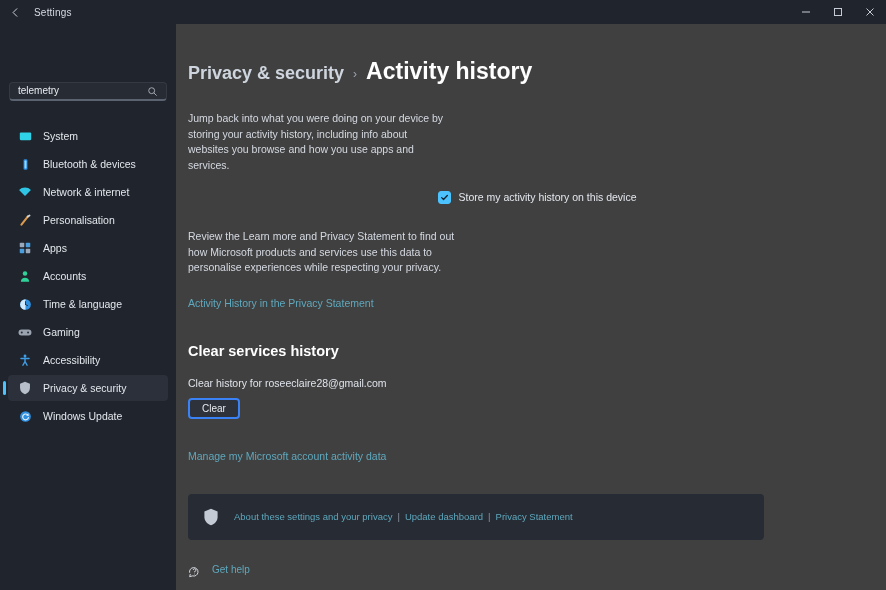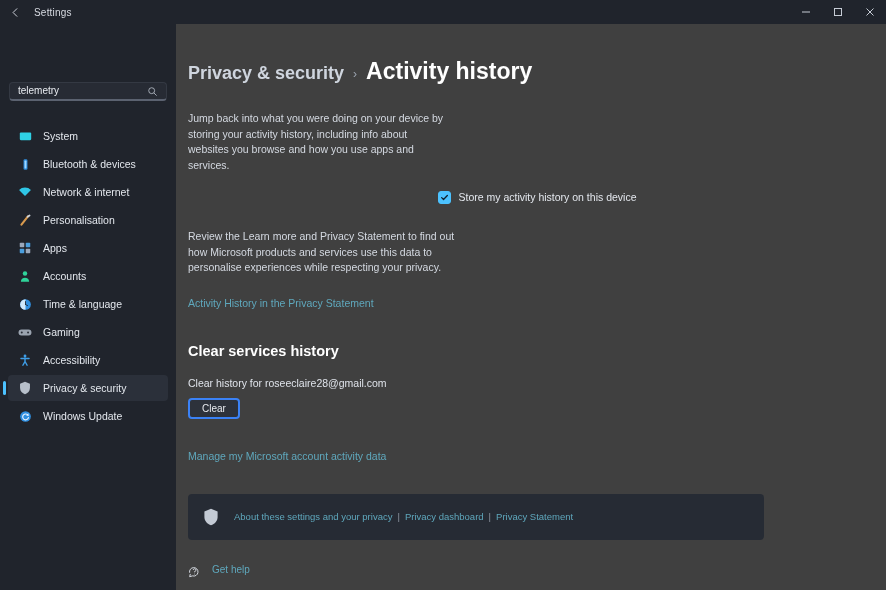--- a/index.html
+++ b/index.html
@@ -529,21 +529,21 @@
       <div class="card">
         <span class="card-ico">
           <svg width="16" height="18" viewBox="0 0 16 18">
             <path d="M8 0.8 L14.6 3.4 V9 C14.6 13.2 11.6 16 8 17.2 C4.4 16 1.4 13.2 1.4 9 V3.4 Z" fill="#c3cad4"></path>
           </svg>
         </span>
         <div class="card-body">
           <div class="card-links">
             <a href="#">About these settings and your privacy</a>
             <span class="card-sep">|</span>
-            <a href="#">Privacy dashboard</a>
+            <a href="#">Update dashboard</a>
             <span class="card-sep">|</span>
             <a href="#">Privacy Statement</a>
           </div>
         </div>
       </div>
 
       <div class="footer">
         <div class="foot-row">
           <span class="foot-ico">
             <svg width="13" height="13" viewBox="0 0 16 16" fill="none" stroke="currentColor" stroke-width="1.2">

